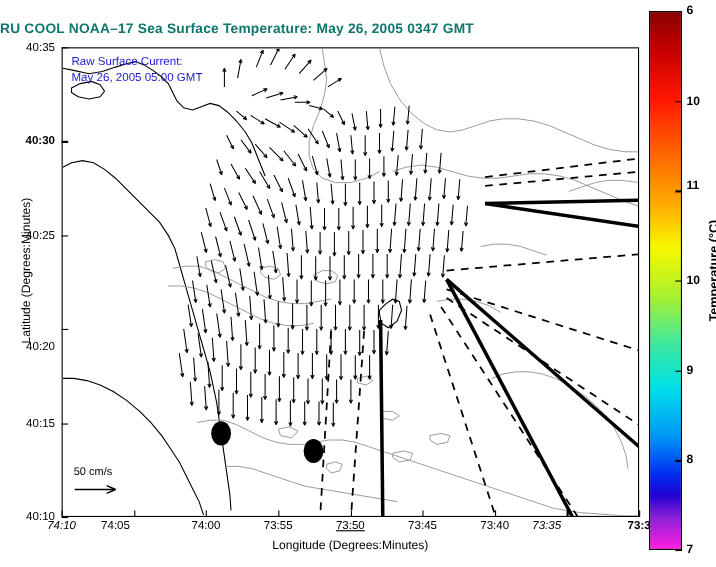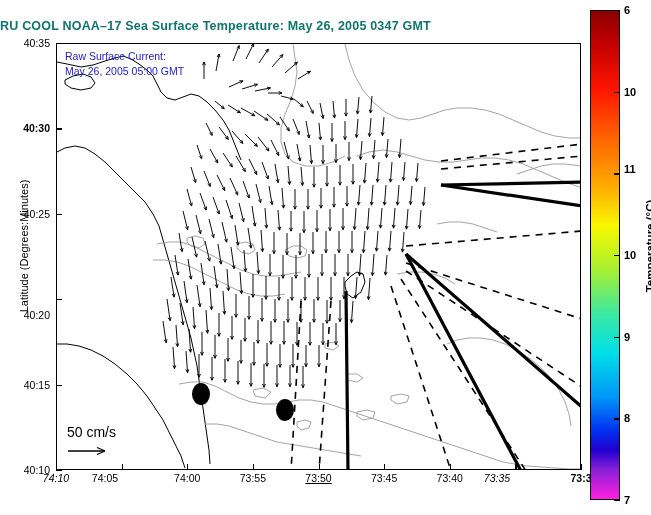--- a/index.html
+++ b/index.html
@@ -18,21 +18,21 @@
         background:#ffffff;border:1.4px solid #000;box-sizing:border-box;
         overflow:hidden;}
   .plotinner{position:absolute;left:0;top:0;width:100%;height:100%;}
 
   
   .annot{position:absolute;left:8px;top:5px;color:#1a1ad0;font-size:10.5px;
          line-height:15px;white-space:nowrap;}
 
   
   .scalebox{position:absolute;left:10px;top:380px;}
-  .scalebox .lab{font-size:14px;color:#000;white-space:nowrap;}
+  .scalebox .lab{font-size:10px;color:#000;white-space:nowrap;}
   .scalebox .arr{margin-top:3px;}
 
   
   .xtick{position:absolute;top:472px;transform:translateX(-50%);
          font-size:10.5px;color:#000;white-space:nowrap;}
   .ytick{position:absolute;left:50px;transform:translateY(-50%);
          font-size:10.5px;color:#000;text-align:right;white-space:nowrap;}
   .xlabel{position:absolute;left:56px;top:490px;width:525px;text-align:center;
           font-size:11px;color:#000;}
   .ylabel{position:absolute;left:-86px;top:240px;width:220px;text-align:center;
@@ -378,20 +378,21 @@
       <div style="position: absolute; top: 464px; left: 318.5px; width: 1.2px; height: 6px; background: rgb(0, 0, 0);"></div>
       <div class="xtick" style="left: 384.125px;">73:45</div>
       <div style="position: absolute; top: 464px; left: 384.125px; width: 1.2px; height: 6px; background: rgb(0, 0, 0);"></div>
       <div class="xtick" style="left: 449.75px;">73:40</div>
       <div style="position: absolute; top: 464px; left: 449.75px; width: 1.2px; height: 6px; background: rgb(0, 0, 0);"></div>
       <div class="xtick" style="left: 497px; font-style: italic;">73:35</div>
       <div style="position: absolute; top: 464px; left: 515.375px; width: 1.2px; height: 6px; background: rgb(0, 0, 0);"></div>
       <div class="xtick" style="left: 581px; font-weight: bold;">73:3</div>
       <div style="position: absolute; top: 464px; left: 581px; width: 1.2px; height: 6px; background: rgb(0, 0, 0);"></div>
     </div>
+  <div class="xlabel">Longitude (Degrees:Minutes)</div>
 
   <div id="yticks">
       <div class="ytick" style="top: 43px; left: 2px; width: 48px;">40:35</div>
       <div style="position: absolute; left: 56px; top: 43px; width: 6px; height: 1.2px; background: rgb(0, 0, 0);"></div>
       <div class="ytick" style="top: 128.4px; left: 2px; width: 48px; font-weight: bold;">40:30</div>
       <div style="position: absolute; left: 56px; top: 128.4px; width: 6px; height: 1.2px; background: rgb(0, 0, 0);"></div>
       <div class="ytick" style="top: 213.8px; left: 2px; width: 48px;">40:25</div>
       <div style="position: absolute; left: 56px; top: 213.8px; width: 6px; height: 1.2px; background: rgb(0, 0, 0);"></div>
       <div class="ytick" style="top: 299.2px; left: 2px; width: 48px; margin-top: 16px;">40:20</div>
       <div style="position: absolute; left: 56px; top: 299.2px; width: 6px; height: 1.2px; background: rgb(0, 0, 0);"></div>

